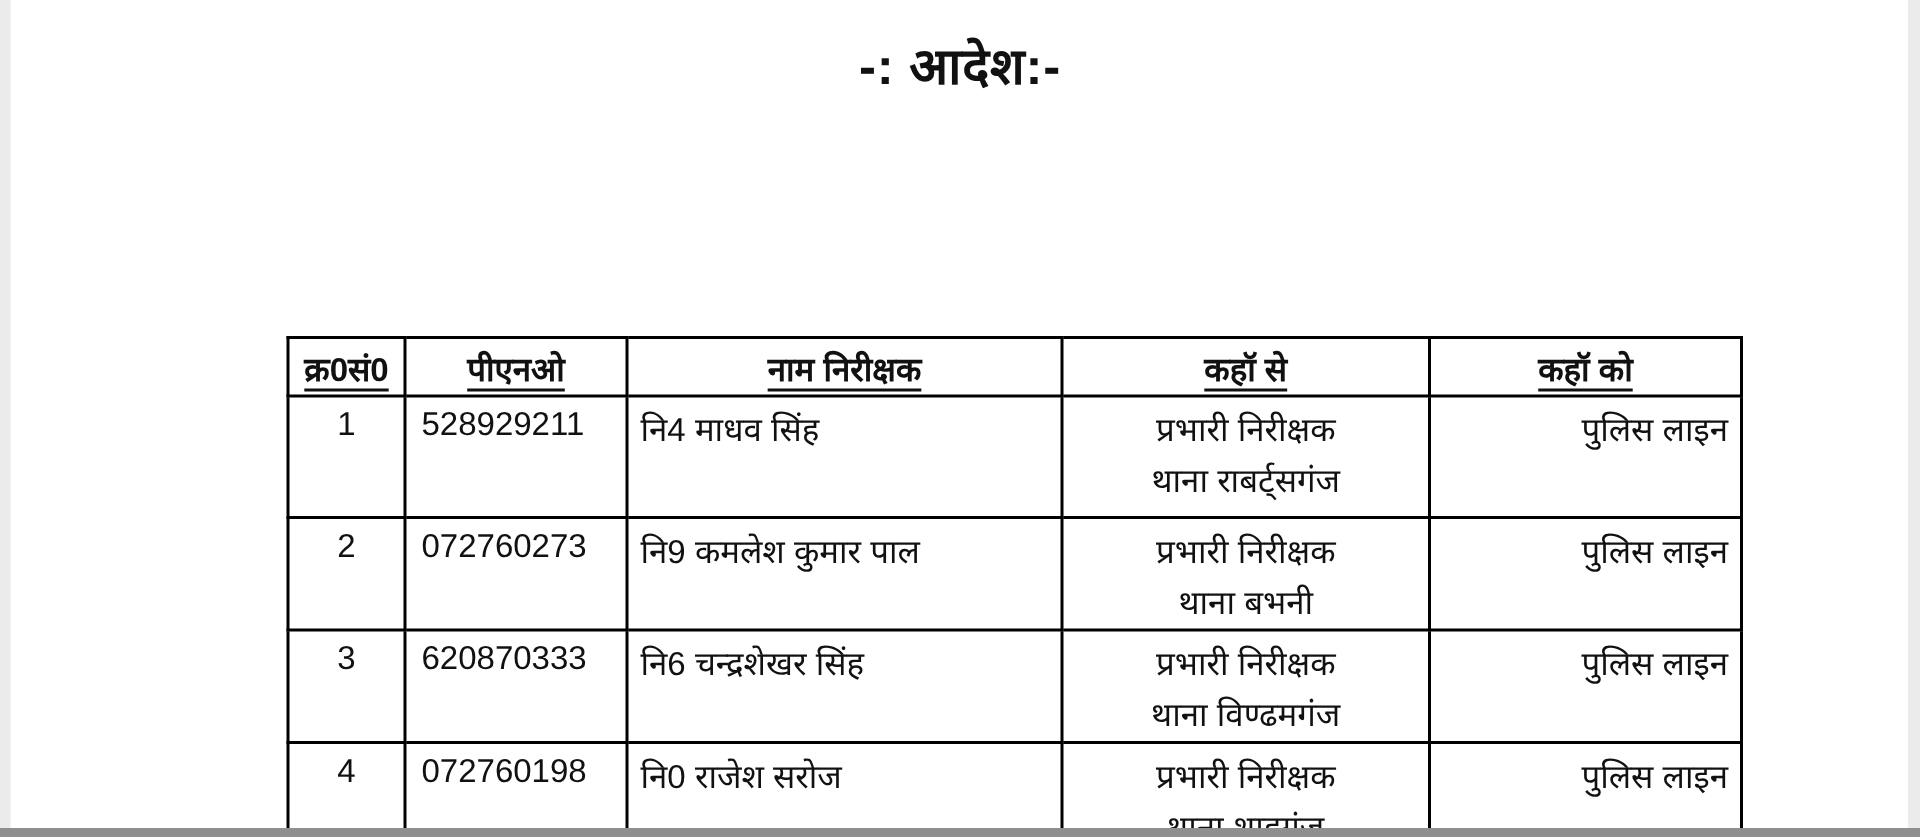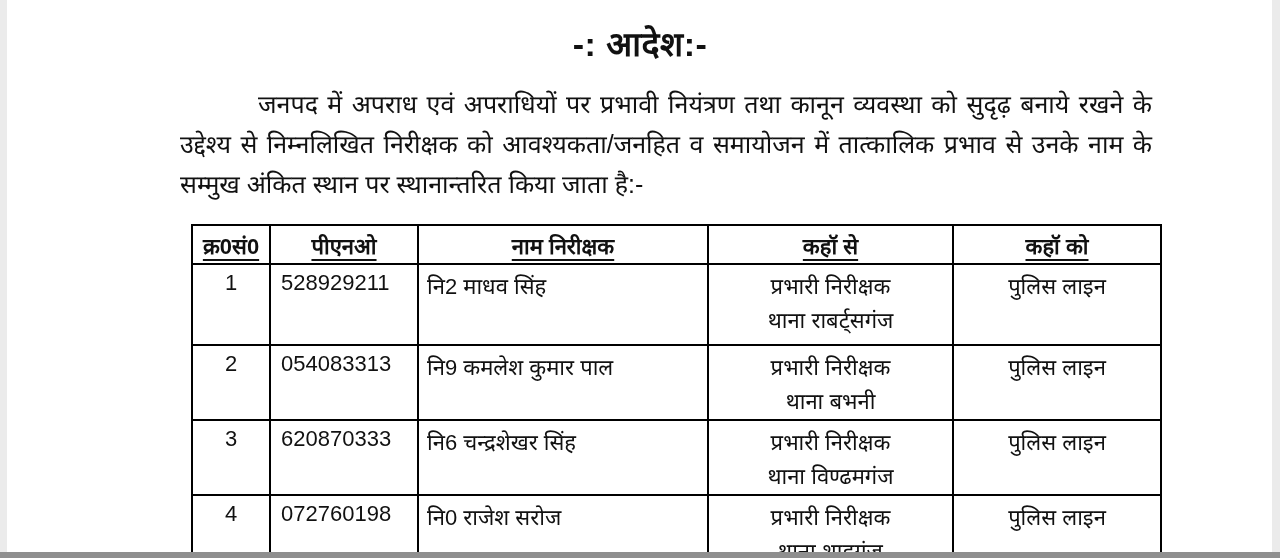--- a/index.html
+++ b/index.html
@@ -84,33 +84,32 @@
     text-align: center;
     text-decoration: underline;
     text-underline-offset: 5px;
     text-decoration-thickness: 2px;
     padding-top: 4px;
   }
   .transfer-table td.c-sno  { text-align: center; padding-left: 2px; padding-right: 2px; }
   .transfer-table td.c-pno  { text-align: left; padding-left: 10px; }
   .transfer-table td.c-name { text-align: left; }
   .transfer-table td.c-from { text-align: center; line-height: 34px; }
-  .transfer-table td.c-to   { text-align: center; }
+  .transfer-table td.c-to   { text-align: right; }
 </style>
 </head>
 <body>
 
 <div class="page">
 
   <div class="edge-strip edge-left"></div>
   <div class="edge-strip edge-right"></div>
 
   <h1 class="doc-title">-: आदेश:-</h1>
 
-  <p class="doc-para">जनपद में अपराध एवं अपराधियों पर प्रभावी नियंत्रण तथा कानून व्यवस्था को सुदृढ़ बनाये रखने के उद्देश्य से निम्नलिखित निरीक्षक  को आवश्यकता/जनहित व समायोजन में तात्कालिक प्रभाव से उनके नाम के सम्मुख अंकित स्थान पर स्थानान्तरित किया जाता है:-</p>
 
   <table class="transfer-table">
     <colgroup>
       <col style="width:78px">
       <col style="width:148px">
       <col style="width:290px">
       <col style="width:245px">
       <col style="width:208px">
     </colgroup>
     <thead>
@@ -119,30 +118,30 @@
         <th>पीएनओ</th>
         <th>नाम निरीक्षक</th>
         <th>कहॉ से</th>
         <th>कहॉ को</th>
       </tr>
     </thead>
     <tbody>
       <tr class="r0">
         <td class="c-sno">1</td>
         <td class="c-pno">528929211</td>
-        <td class="c-name">नि2 माधव सिंह</td>
+        <td class="c-name">नि4 माधव सिंह</td>
         <td class="c-from">
           <div>प्रभारी निरीक्षक</div>
           <div>थाना राबर्ट्सगंज</div>
         </td>
         <td class="c-to">पुलिस लाइन</td>
       </tr>
       <tr class="r1">
         <td class="c-sno">2</td>
-        <td class="c-pno">054083313</td>
+        <td class="c-pno">072760273</td>
         <td class="c-name">नि9 कमलेश कुमार पाल</td>
         <td class="c-from">
           <div>प्रभारी निरीक्षक</div>
           <div>थाना बभनी</div>
         </td>
         <td class="c-to">पुलिस लाइन</td>
       </tr>
       <tr class="r2">
         <td class="c-sno">3</td>
         <td class="c-pno">620870333</td>

